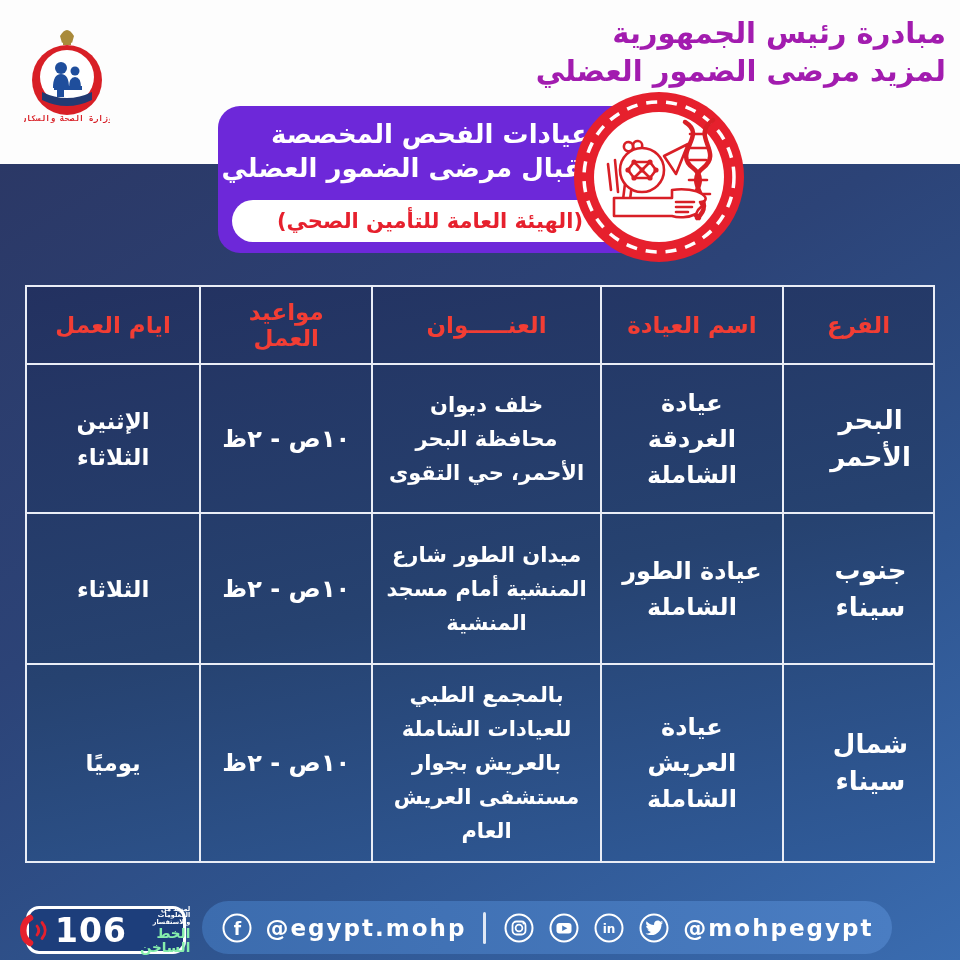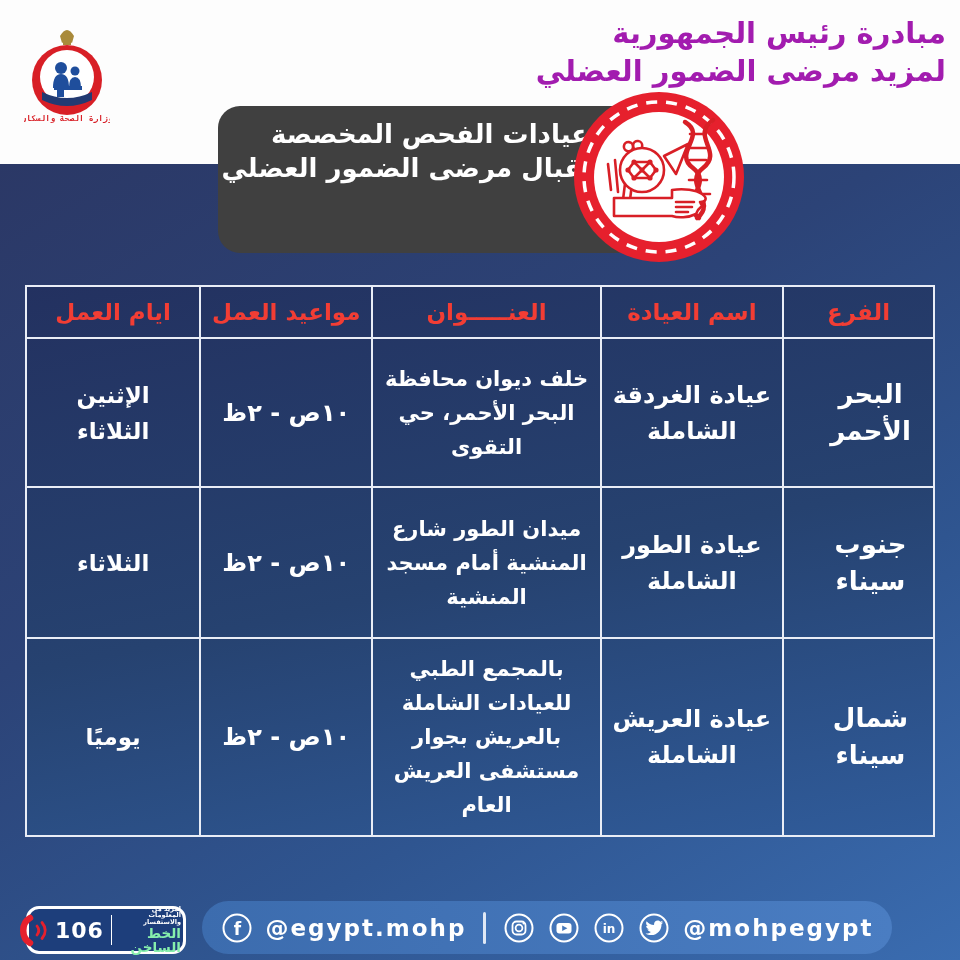--- a/index.html
+++ b/index.html
@@ -19,40 +19,40 @@
   .logo { position:absolute; left:24px; top:22px; width:86px; height:108px;font-family:Liberation Mono, monospace; }
   
   .header-title {
     position:absolute; right:14px; top:14px; width:430px;
     direction:rtl; text-align:right;
     color:#a21caf; font-weight:bold; font-size:29px; line-height:38px;
   }
   
   .banner-box {
     position:absolute; left:218px; top:106px; width:424px; height:147px;
-    background:#404040; border-radius:22px; z-index:2;
+    background:#6d28d9; border-radius:22px; z-index:2;
   }
   .banner-title {
     margin-top:11px; direction:rtl; text-align:center;
     color:#ffffff; font-weight:bold; font-size:26px; line-height:34px;
   }
   .banner-pill {
     position:absolute; left:14px; right:14px; bottom:11px; height:42px;
     background:#ffffff; border-radius:21px;
     display:flex; align-items:center; justify-content:center;
   }
   .banner-pill span { direction:rtl; color:#e6202d; font-weight:bold; font-size:21px; }
   .banner-circle { position:absolute; left:572px; top:90px; width:174px; height:174px; z-index:3; }
   
   table.clinics {
     position:absolute; left:25px; top:285px; width:910px; height:550px;
     border-collapse:collapse; table-layout:fixed;
     background:linear-gradient(168deg,#233160 0%, #264270 52%, #305c9b 100%);
   }
-  table.clinics td, table.clinics th { border:2px solid #e9edf6; text-align:center; vertical-align:middle; padding:4px; }
+  table.clinics td, table.clinics th { border:2px solid #e9edf6; text-align:center; vertical-align:middle; padding:12px; }
   tr.head th { height:52px; color:#f23d34; font-weight:bold; font-size:23px; }
   tr.r1 { height:149px; } tr.r2 { height:151px; } tr.r3 { height:198px; }
   td { color:#ffffff; font-weight:bold; direction:rtl; }
   td span { display:inline-block; }
   .c-branch { width:150px; } .c-clinic { width:181px; } .c-addr { width:227px; } .c-hours { width:171px; } .c-days { width:173px; }
   td.branch { font-size:26px; line-height:37px; } td.branch span { max-width:95px;margin-left:24px; }
   td.clinic { font-size:24px; line-height:36px; } td.clinic span { max-width:160px; }
   td.addr   { font-size:21px; line-height:34px; } td.addr span { max-width:205px; }
   td.hours  { font-size:24px; }
   td.days   { font-size:23px; line-height:36px; } td.days span { max-width:105px; }
@@ -64,21 +64,21 @@
   }
   .handle { color:#ffffff; font-weight:bold; font-size:23px; letter-spacing:2px;text-align:right; }
   .soc-divider { width:3px; height:32px; background:#dfe8f5; border-radius:2px; margin:0 4px; }
   .soc-icon { width:32px; height:32px; flex:0 0 auto; }
   .hotline {
     position:absolute; left:26px; top:906px; width:160px; height:48px;
     background:#1d3e7b; border:3px solid #ffffff; border-radius:13px;
     display:flex; align-items:center; z-index:2;
   }
   .phone-icon { position:absolute; left:-13px; top:4px; width:36px; height:36px; }
-  .hot-number { margin-left:26px; color:#ffffff; font-weight:bold; font-size:22px; letter-spacing:1px; }
+  .hot-number { margin-left:26px; color:#ffffff; font-weight:bold; font-size:33px; letter-spacing:1px; }
   .hot-divider { width:2px; height:30px; background:#ffffff; margin:0 6px 0 7px; }
   .hot-labels { direction:rtl; text-align:right; line-height:1.05; padding-right:2px; }
   .hot-label-top { color:#ffffff; font-size:6.5px; font-weight:bold; display:block; }
   .hot-label-bottom { color:#86efac; font-size:13.5px; font-weight:bold; display:block; }
 </style>
 </head>
 <body>
 
 <div class="white-band"></div>
 <div class="navy-bg"></div>
@@ -107,20 +107,23 @@
 
 <div class="header-title">
   <div>مبادرة رئيس الجمهورية</div>
   <div>لمزيد مرضى الضمور العضلي</div>
 </div>
 
 <div class="banner-box">
   <div class="banner-title">
     <div>عيادات الفحص المخصصة</div>
     <div>لاستقبال مرضى الضمور العضلي</div>
+  </div>
+  <div class="banner-pill">
+    <span>(الهيئة العامة للتأمين الصحي)</span>
   </div>
 </div>
 
 <div class="banner-circle">
   <svg viewBox="0 0 174 174" width="174" height="174">
     <circle cx="87" cy="87" r="85" fill="#e6202d"></circle>
     <circle cx="87" cy="87" r="75" fill="none" stroke="#ffffff" stroke-width="3.5" stroke-dasharray="11 9"></circle>
     <circle cx="87" cy="87" r="65" fill="#ffffff"></circle>
     <g stroke="#d81f26" fill="none" stroke-width="2.6" stroke-linecap="round" stroke-linejoin="round">
 

